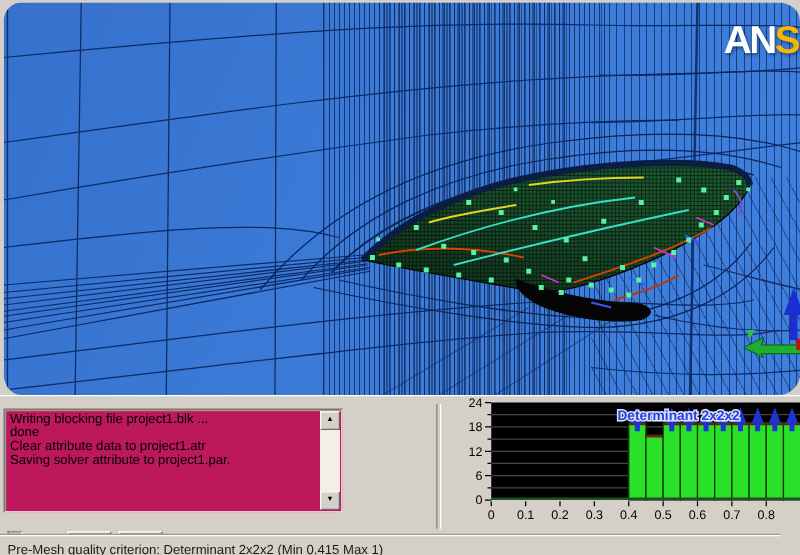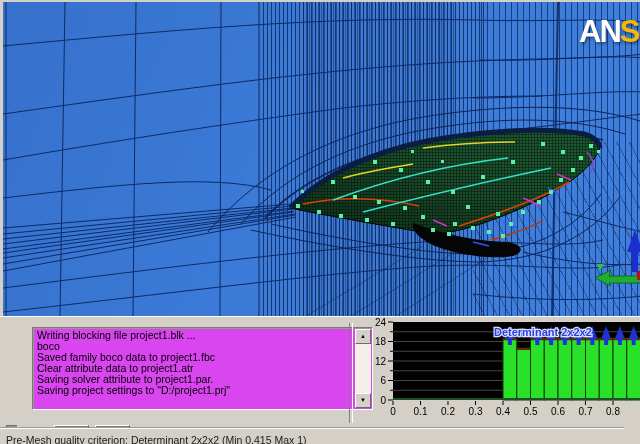--- a/index.html
+++ b/index.html
@@ -3,43 +3,43 @@
 <meta charset="utf-8">
 <style>
   html,body{margin:0;padding:0;}
   body{width:640px;height:444px;position:relative;overflow:hidden;
        background:#d4d0c8;font-family:"Liberation Sans",sans-serif;}
 
   
   .viewport{position:absolute;left:0;top:0;width:640px;height:316px;
             background:linear-gradient(115deg,#3671cc 0%,#3b7ad7 45%,#3f80de 100%);
             overflow:hidden;border-left:3px solid #d4d0c8;border-top:2px solid #d4d0c8;
-            box-sizing:border-box;}
+            box-sizing:border-box;border-radius:17px;}
   .band{position:absolute;top:0;height:316px;pointer-events:none;}
   .band-mid{left:260px;width:222px;
             background:repeating-linear-gradient(90deg,rgba(9,26,68,.70) 0 1px,transparent 1px 4px);}
   .band-mid2{left:300px;width:152px;
             background:repeating-linear-gradient(90deg,rgba(9,26,68,.45) 0 1px,transparent 1px 3px);}
   .band-right{left:478px;width:162px;
             background:repeating-linear-gradient(90deg,rgba(9,26,68,.65) 0 1px,transparent 1px 6px);}
   .band-diag{left:470px;width:170px;top:140px;height:176px;
             background:repeating-linear-gradient(62deg,rgba(9,26,68,.40) 0 1px,transparent 1px 11px);}
   .vp-svg{position:absolute;left:0;top:0;}
   .ansys-logo{position:absolute;left:576px;top:12px;font-weight:bold;font-size:31px;
               letter-spacing:-2px;white-space:nowrap;text-shadow:1px 2px 3px rgba(0,0,20,.45);}
   .ansys-logo .an{color:#ffffff;}
   .ansys-logo .s{color:#f5b800;}
 
   
   .bottom-panel{position:absolute;left:0;top:316px;width:640px;height:111px;
                 background:#d4d0c8;border-top:1px solid #ffffff;box-sizing:border-box;}
-  .log-box{position:absolute;left:3px;top:10px;width:341px;height:83px;background:#d946ef;
+  .log-box{position:absolute;left:3px;top:10px;width:271px;height:83px;background:#be185d;
            border-top:1px solid #7a7a72;border-left:1px solid #7a7a72;
            border-bottom:1px solid #ffffff;border-right:1px solid #ffffff;
-           box-shadow:inset 1px 1px 0 #9b9890;box-sizing:border-box;margin-left:29px;}
+           box-shadow:inset 1px 1px 0 #9b9890;box-sizing:border-box;}
   .log-lines{position:absolute;left:0;top:0;right:17px;bottom:0;overflow:hidden;
              padding:2px 4px;font-size:10.5px;line-height:11px;color:#000;}
   .scrollbar{position:absolute;right:1px;top:1px;width:16px;bottom:1px;
              background:#f2f0e6;}
   .sbtn{position:absolute;left:0;width:16px;height:15px;background:#d4d0c8;
         border-top:1px solid #fff;border-left:1px solid #fff;
         border-bottom:1px solid #6c6c66;border-right:1px solid #6c6c66;
         box-sizing:border-box;font-size:6px;color:#000;text-align:center;line-height:13px;}
   .sbtn.up{top:0;} .sbtn.down{bottom:0;}
   .v-divider{position:absolute;left:349px;top:6px;height:100px;width:2px;
@@ -211,25 +211,23 @@
   </svg>
 
   <div class="ansys-logo"><span class="an">AN</span><span class="s">S</span></div>
 </div>
 
 <div class="bottom-panel">
 
   <div class="log-box">
     <div class="log-lines">
       <div>Writing blocking file project1.blk ...</div>
-      <div>boco</div>
-      <div>Saved family boco data to project1.fbc</div>
+      <div>done</div>
       <div>Clear attribute data to project1.atr</div>
       <div>Saving solver attribute to project1.par.</div>
-      <div>Saving project settings to "D:/project1.prj"</div>
     </div>
     <div class="scrollbar">
       <div class="sbtn up"><span>▲</span></div>
       <div class="sbtn down"><span>▼</span></div>
     </div>
   </div>
 
   <div class="v-divider"></div>
 
   <div class="controls">

